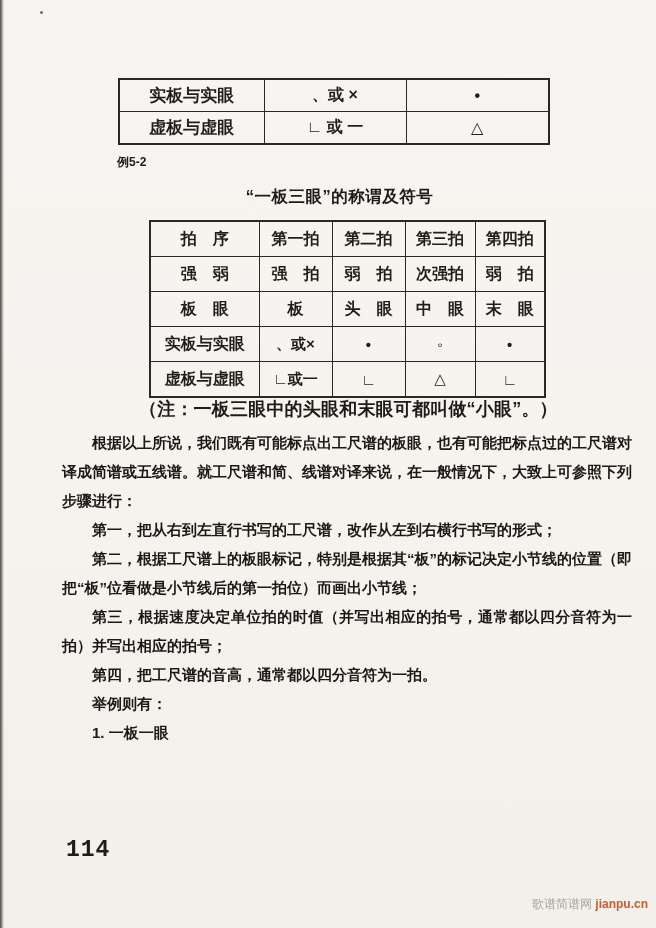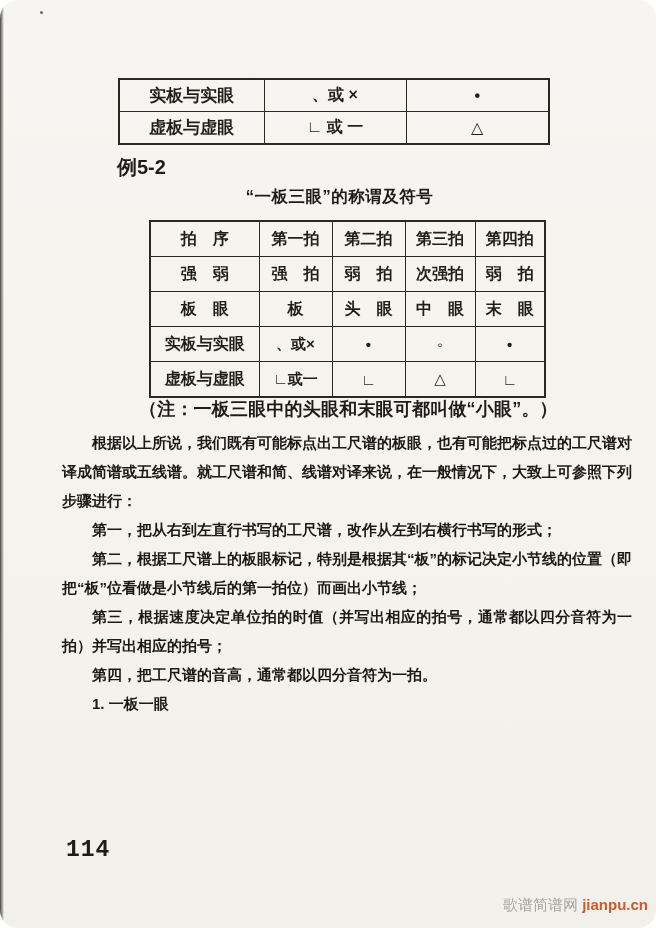--- a/index.html
+++ b/index.html
@@ -1,54 +1,53 @@
 <!DOCTYPE html>
 <html><head>
 <meta charset="utf-8">
 <style>
   html,body { margin:0; padding:0; }
   body { width:656px; height:928px; font-family:"Liberation Sans","DejaVu Sans",sans-serif; }
   .page {
     position:relative; width:656px; height:928px; overflow:hidden;
     background:linear-gradient(180deg,#f6f5f1 0%,#f4f3ee 55%,#f1f0eb 100%);
     color:#1e1c18;
-    border-radius:18px;
   }
   .edge-left {
     position:absolute; left:0; top:0; width:4px; height:100%;
     background:linear-gradient(to right,#4a463f,rgba(74,70,63,0));
   }
   .speck { position:absolute; left:40px; top:11px; width:3px; height:3px; background:#6f6b64; border-radius:50%; }
 
   table { border-collapse:collapse; table-layout:fixed; }
   td {
     border:1.6px solid #2b2822; text-align:center; vertical-align:middle;
     font-weight:bold; color:#211e19; padding:0;
   }
 
   .t-top { position:absolute; left:118px; top:78px; width:430px; border:2.5px solid #2b2822; font-size:17px; }
   .t-top td { height:31px; }
   .t-top .sym { font-size:16px; }
 
-  .ex-label { position:absolute; left:117px; top:154px; font-size:20px; font-weight:bold; }
+  .ex-label { position:absolute; left:117px; top:154px; font-size:12px; font-weight:bold; }
 
   .t-title { position:absolute; left:142px; top:186px; width:395px; text-align:center; font-size:16.5px; font-weight:bold; letter-spacing:0.5px; }
 
   .t-main { position:absolute; left:133px; top:220px; width:395px; border:2.5px solid #2b2822; font-size:16px;margin-left:16px; }
   .t-main td { height:34px; }
   .t-main .sym { font-size:15px; }
 
   .t-note { position:absolute; left:139px; top:397px; font-size:18px; font-weight:bold; letter-spacing:0.2px; }
 
   .body-text { position:absolute; left:62px; top:428px; width:570px; font-size:15px; line-height:29px; font-weight:600; text-align:justify; color:#1b1916; }
   .body-text p { margin:0; text-indent:2em; }
 
   .page-num { position:absolute; left:66px; top:837px; font-family:Liberation Mono, monospace; font-weight:bold; font-size:23px; letter-spacing:1px; }
 
-  .watermark { position:absolute; right:8px; top:896px; font-size:15px; }
+  .watermark { position:absolute; right:8px; top:896px; font-size:12px; }
   .wm-name { color:#a8a49c; }
   .wm-url  { font-weight:bold; }
 </style>
 </head>
 <body>
 
 <div class="page">
   <div class="edge-left"></div>
   <div class="speck"></div>
 
@@ -124,20 +123,21 @@
     </table>
 
   <div class="t-note">（注：一板三眼中的头眼和末眼可都叫做“小眼”。）</div>
 
   <div class="body-text">
     <p>根据以上所说，我们既有可能标点出工尺谱的板眼，也有可能把标点过的工尺谱对译成简谱或五线谱。就工尺谱和简、线谱对译来说，在一般情况下，大致上可参照下列步骤进行：</p>
     <p>第一，把从右到左直行书写的工尺谱，改作从左到右横行书写的形式；</p>
     <p>第二，根据工尺谱上的板眼标记，特别是根据其“板”的标记决定小节线的位置（即把“板”位看做是小节线后的第一拍位）而画出小节线；</p>
     <p>第三，根据速度决定单位拍的时值（并写出相应的拍号，通常都以四分音符为一拍）并写出相应的拍号；</p>
     <p>第四，把工尺谱的音高，通常都以四分音符为一拍。</p>
+    <p>举例则有：</p>
     <p>1. 一板一眼</p>
   </div>
 
   <div class="page-num">114</div>
 
   <div class="watermark">
     <span class="wm-name" style="color: rgb(168, 164, 156);">歌谱简谱网</span>
     <span class="wm-url" style="color: rgb(204, 92, 46);">jianpu.cn</span>
   </div>
 </div>

